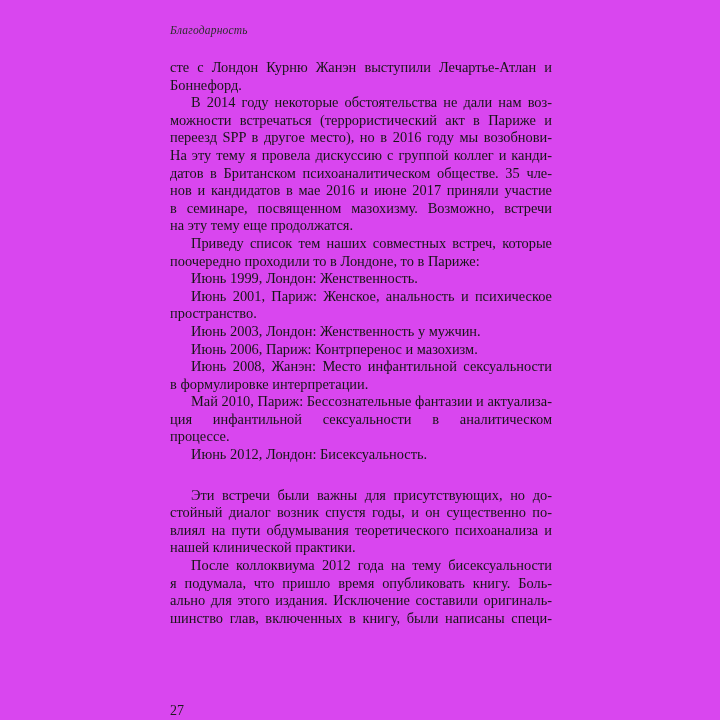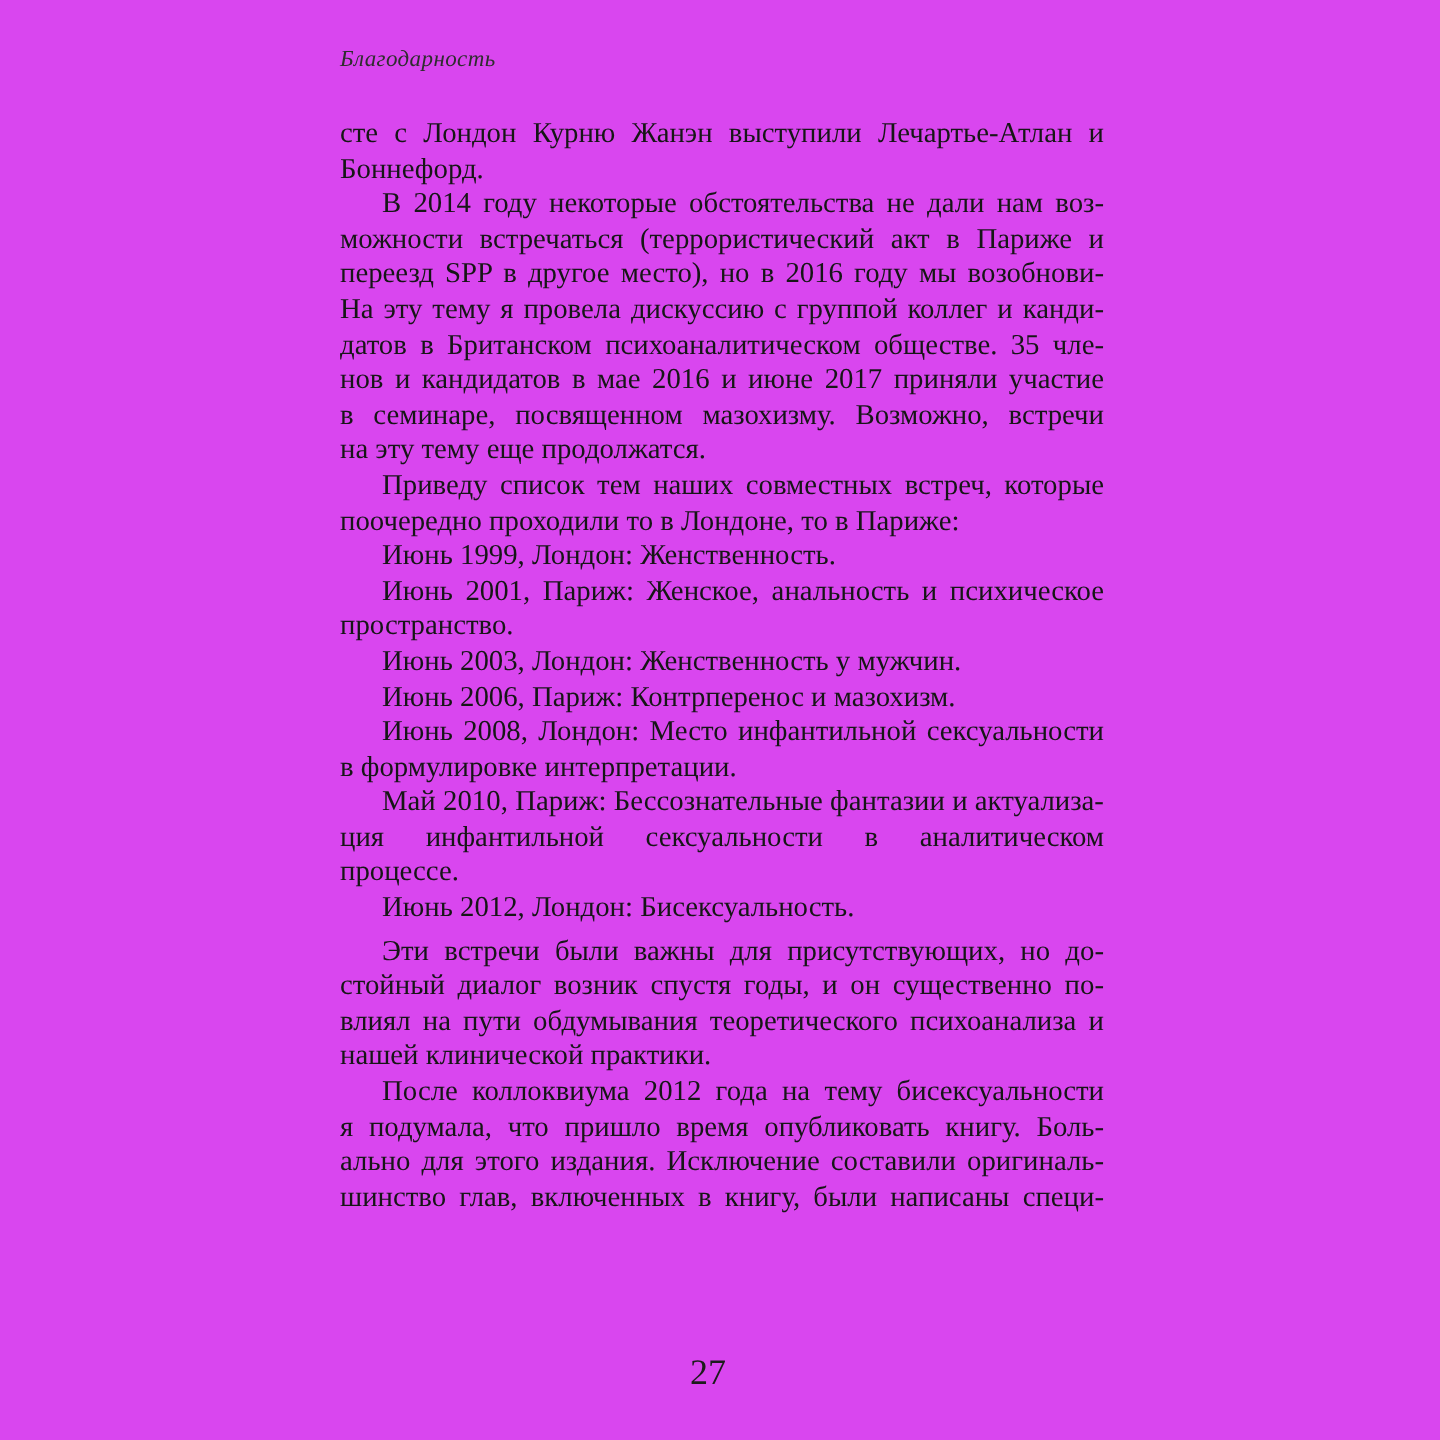--- a/index.html
+++ b/index.html
@@ -34,29 +34,29 @@
     line-height: 17.6px;
   }
   .ln {
     text-align: justify;
     text-align-last: justify;
     height: 17.6px;
     overflow: hidden;
   }
   .ln.end { text-align-last: left; }
   .ln.ind { text-indent: 21px; }
-  .ln.gap { margin-top: 4px; }
+  .ln.gap { margin-top: 23px; }
   .it { }
   .page-number {
     position: absolute;
-    top: 676px;
+    top: 703px;
     left: 170px;
     width: 368px;
-    text-align: center;
-    font-size: 18px;
+    text-align: left;
+    font-size: 14px;
     color: #1c1c1c;
   }
 </style>
 </head>
 <body>
 
 <div class="page">
 
   <div class="running-header">Благодарность</div>
 
@@ -72,21 +72,21 @@
     <div class="ln">в семинаре, посвященном мазохизму. Возможно, встречи</div>
     <div class="ln end">на эту тему еще продолжатся.</div>
     <div class="ln ind">Приведу список тем наших совместных встреч, которые</div>
     <div class="ln end">поочередно проходили то в Лондоне, то в Париже:</div>
 
     <div class="ln ind end"><span class="it">Июнь 1999,</span><span> Лондон: Женственность.</span></div>
     <div class="ln ind"><span class="it">Июнь 2001,</span><span> Париж: Женское, анальность и психическое</span></div>
     <div class="ln end">пространство.</div>
     <div class="ln ind end"><span class="it">Июнь 2003,</span><span> Лондон: Женственность у мужчин.</span></div>
     <div class="ln ind end"><span class="it">Июнь 2006,</span><span> Париж: Контрперенос и мазохизм.</span></div>
-    <div class="ln ind"><span class="it">Июнь 2008,</span><span> Лондон: Место инфантильной сексуальности</span></div>
+    <div class="ln ind"><span class="it">Июнь 2008,</span><span> Жанэн: Место инфантильной сексуальности</span></div>
     <div class="ln end">в формулировке интерпретации.</div>
     <div class="ln ind"><span class="it">Май 2010,</span><span> Париж: Бессознательные фантазии и актуализа-</span></div>
     <div class="ln">ция инфантильной сексуальности в аналитическом</div>
     <div class="ln end">процессе.</div>
     <div class="ln ind end"><span class="it">Июнь 2012,</span><span> Лондон: Бисексуальность.</span></div>
 
     <div class="ln ind gap">Эти встречи были важны для присутствующих, но до-</div>
     <div class="ln">стойный диалог возник спустя годы, и он существенно по-</div>
     <div class="ln">влиял на пути обдумывания теоретического психоанализа и</div>
     <div class="ln end">нашей клинической практики.</div>

